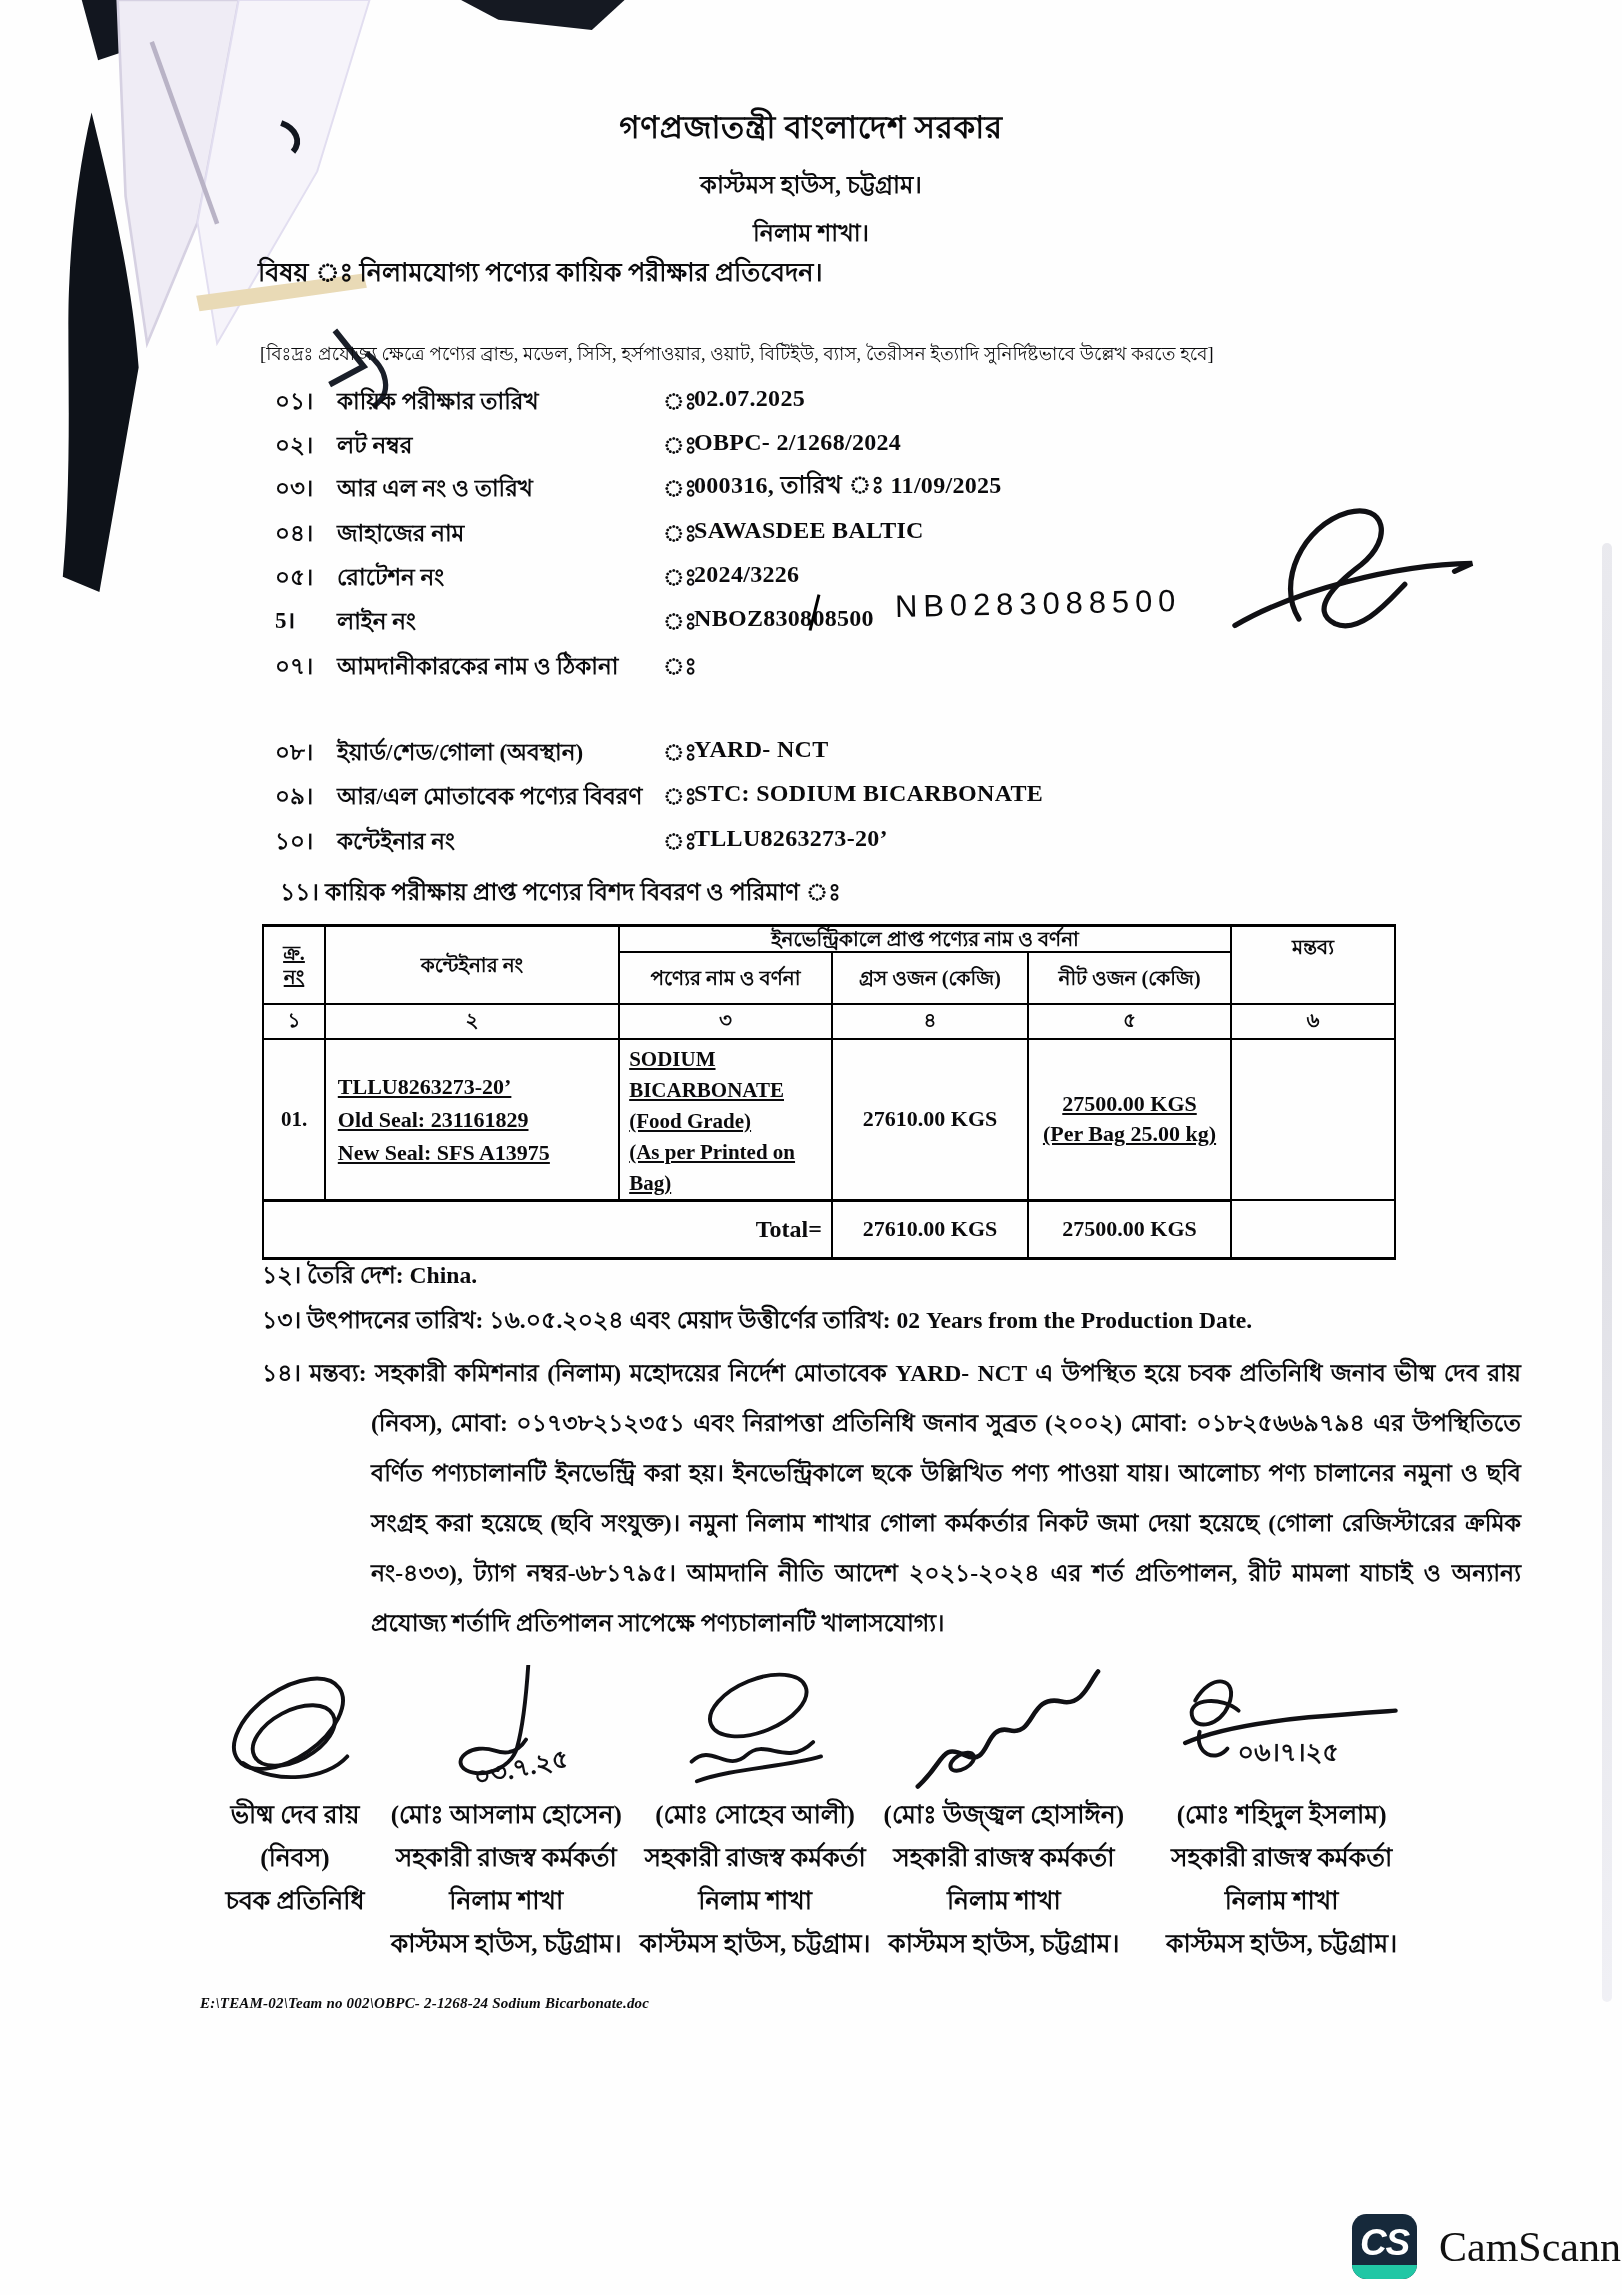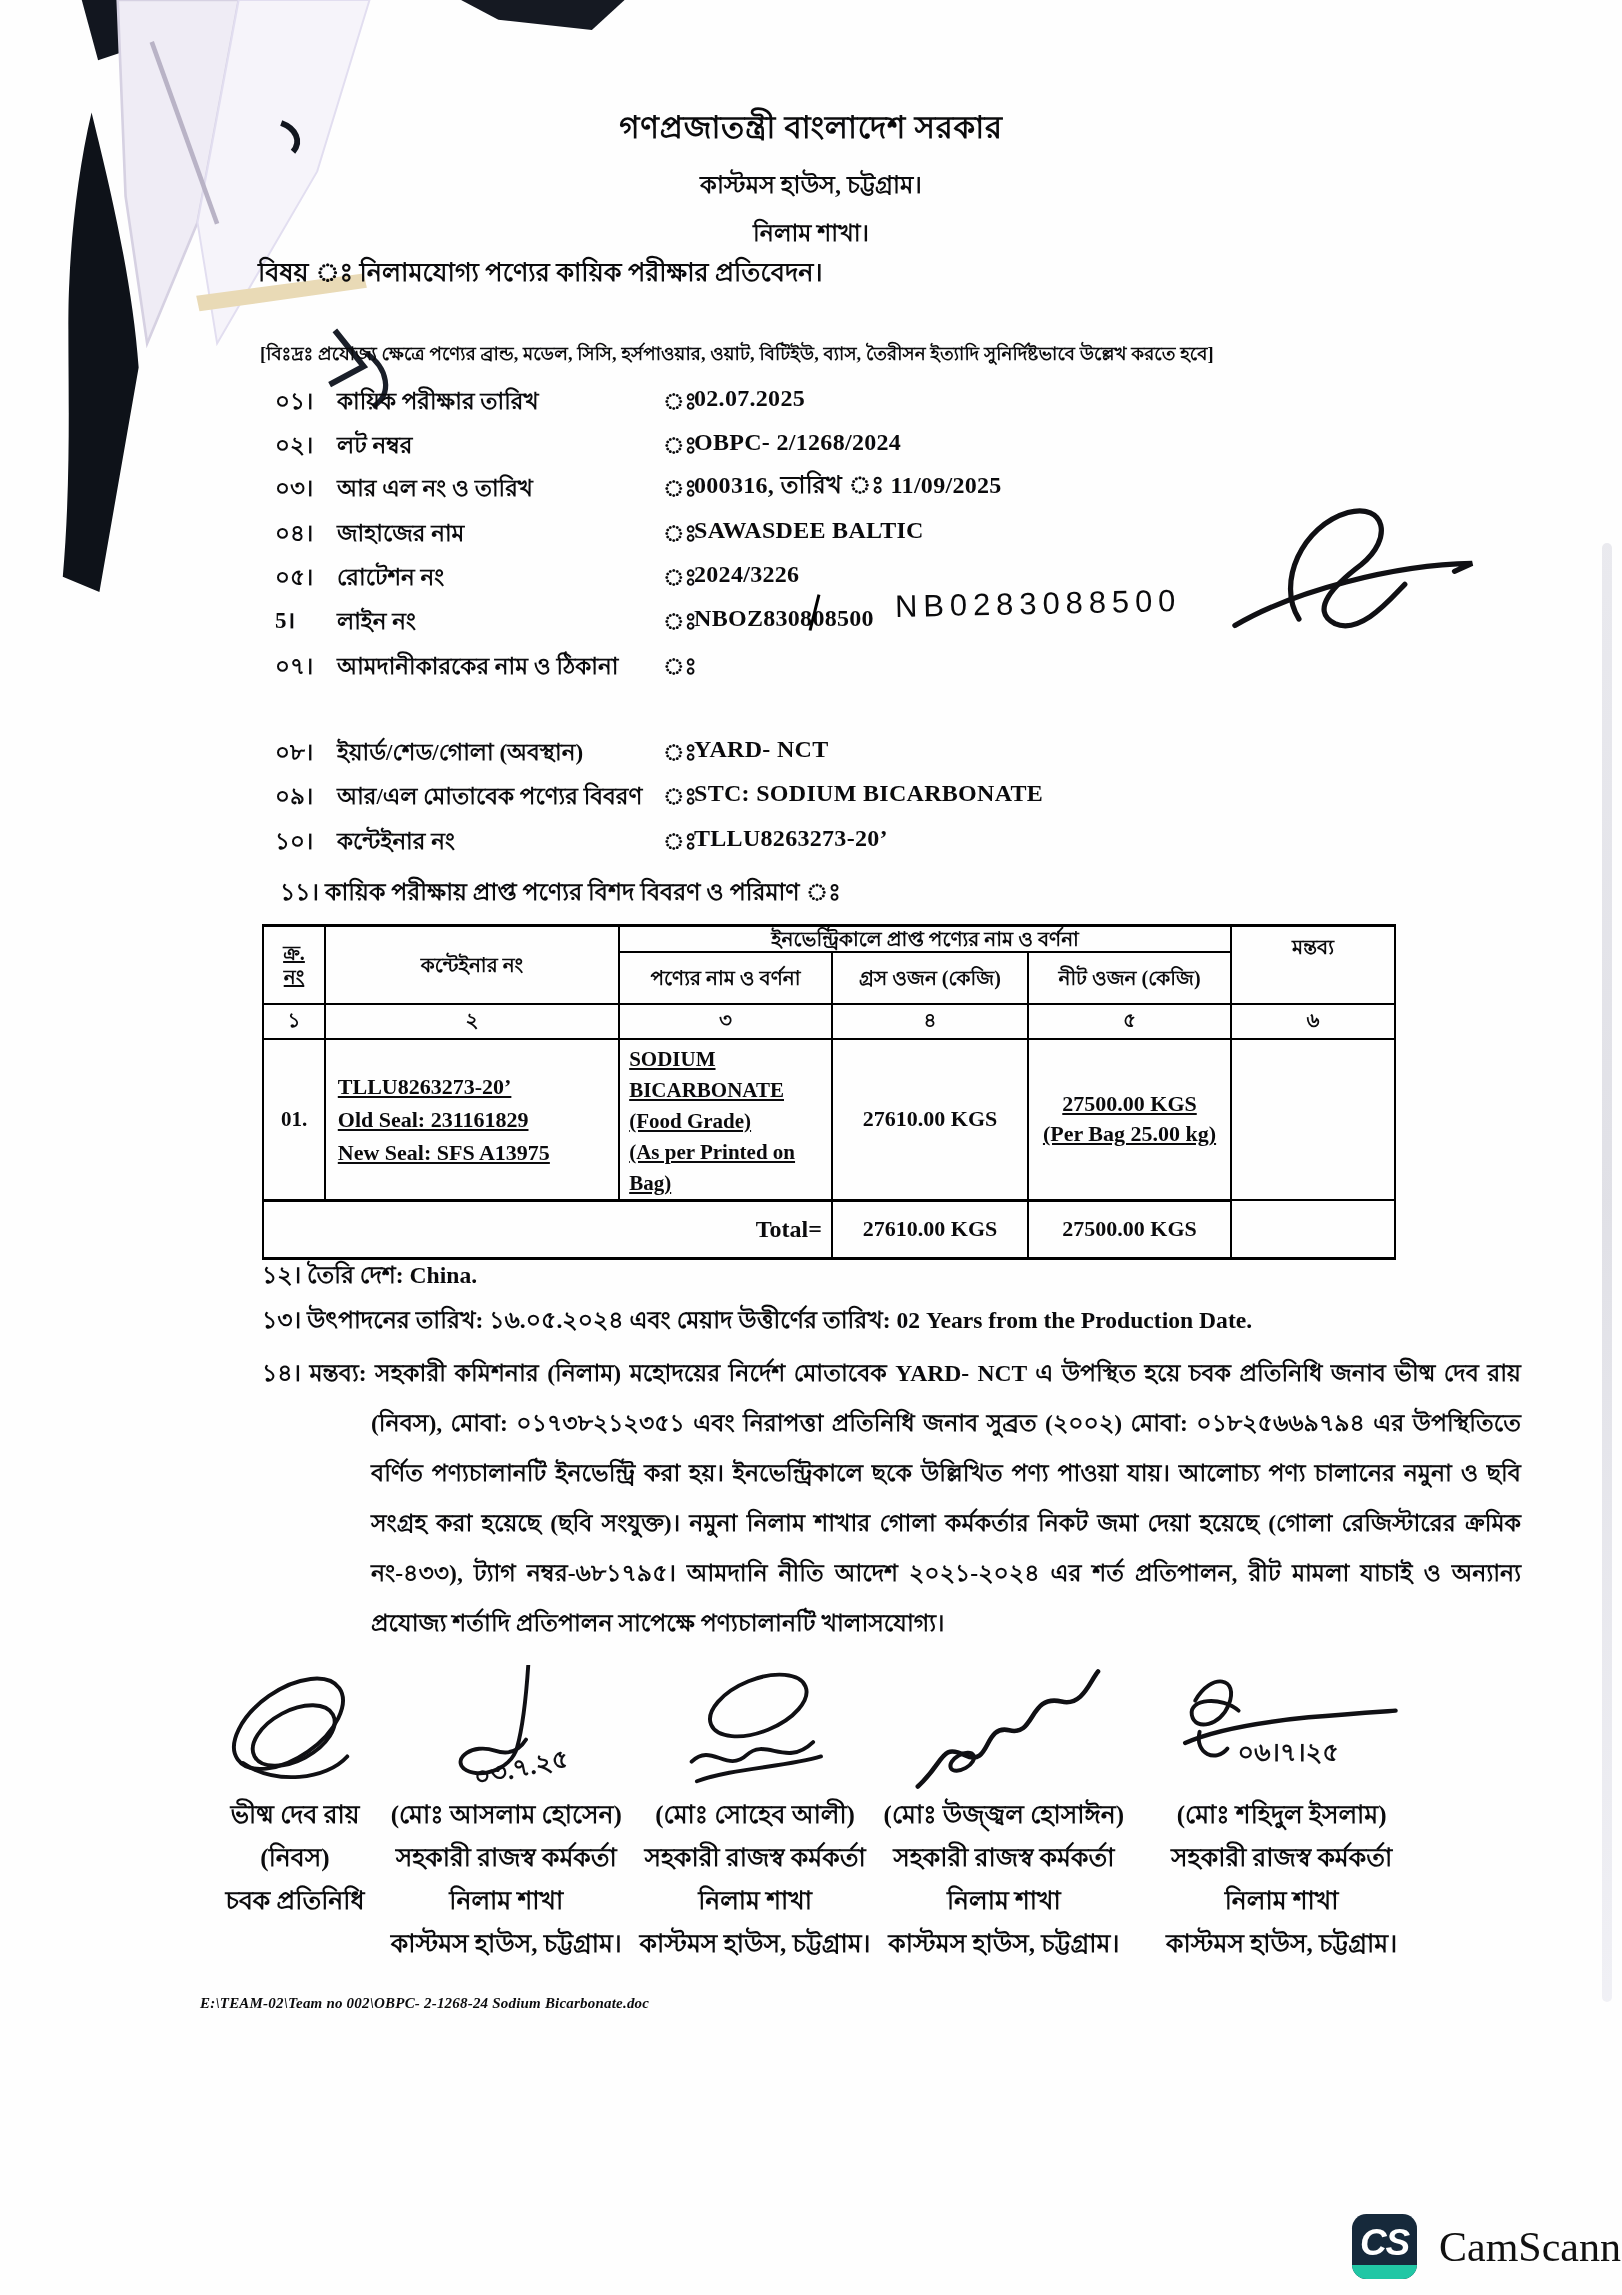--- a/index.html
+++ b/index.html
@@ -13,21 +13,21 @@
   }
   .pre{white-space:pre-line;text-decoration:underline;}
   
   .doc-header{position:absolute;top:103px;left:0;width:100%;text-align:center;}
   .gov-title{font-size:31px;font-weight:700;letter-spacing:0.7px;}
   .office-line{font-size:24px;font-weight:700;margin-top:10.5px;}
   .branch-line{font-size:23.6px;font-weight:700;margin-top:9.2px;}
   
   .subject{position:absolute;top:253px;left:258px;font-size:25.5px;font-weight:700;}
   .reference{position:absolute;top:304px;left:258px;font-size:21.6px;font-weight:600;}
-  .brand-note{position:absolute;top:340px;left:260px;font-size:18.3px;font-weight:700;letter-spacing:0.1px;}
+  .brand-note{position:absolute;top:340px;left:260px;font-size:18.3px;font-weight:400;letter-spacing:0.1px;}
   
   .field-row{position:absolute;left:275px;width:1151px;display:flex;align-items:flex-start;}
   .field-no{width:62px;font-size:23px;font-weight:700;flex:none;}
   .field-label{width:326px;font-size:23px;font-weight:700;flex:none;}
   .field-sep{width:31px;font-size:23px;font-weight:700;flex:none;text-align:center;}
   .field-value{flex:1;font-size:24px;font-weight:600;letter-spacing:0.3px;line-height:30px;}
   .f1{top:383px}.f2{top:427px}.f3{top:470px}.f4{top:515px}.f5{top:559px}
   .f6{top:603px}.f7{top:648px}.f8{top:734px}.f9{top:778px}.f10{top:823px}
   .hand-lineno{
     position:absolute;top:586px;left:895px;

